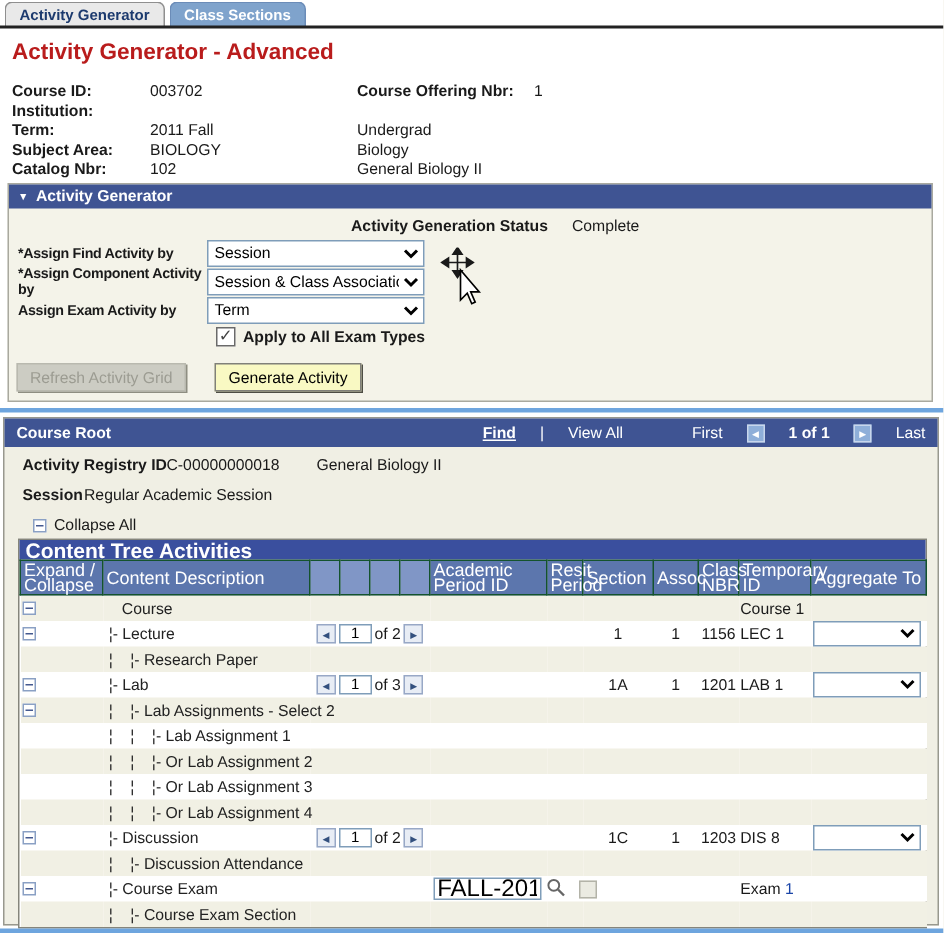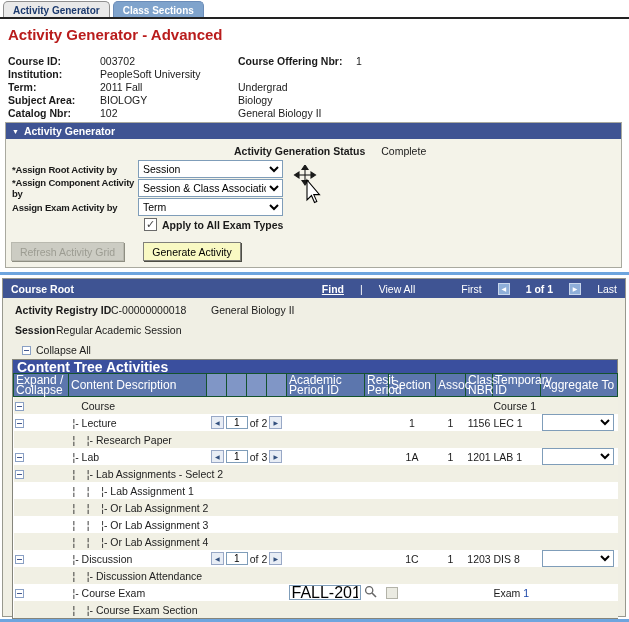--- a/index.html
+++ b/index.html
@@ -93,21 +93,20 @@
 
 <div class="info" id="info">
     <div class="info-row">
       <span class="b">Course ID:</span>
       <span>003702</span>
       <span class="b">Course Offering Nbr:</span>
       <span>1</span>
     </div>
     <div class="info-row">
       <span class="b">Institution:</span>
-      <span>PeopleSoft University</span>
       <span></span>
       <span></span>
     </div>
     <div class="info-row">
       <span class="b">Term:</span>
       <span>2011 Fall</span>
       <span>Undergrad</span>
       <span></span>
     </div>
     <div class="info-row">
@@ -127,21 +126,21 @@
 <div class="gen-panel">
   <div class="gen-hdr">
     <span class="tri">▼</span>
     <span>Activity Generator</span>
   </div>
   <div class="gen-status">
     <span class="b">Activity Generation Status</span><span class="val">Complete</span>
   </div>
   <div id="genfields">
       <div class="gen-field" style="top: 37px;">
-        <span class="lbl">*Assign Root Activity by</span>
+        <span class="lbl">*Assign Find Activity by</span>
         <select><option>Session</option></select>
       </div>
       <div class="gen-field" style="top: 56px;">
         <span class="lbl">*Assign Component Activity by</span>
         <select><option>Session &amp; Class Association</option></select>
       </div>
       <div class="gen-field" style="top: 75px;">
         <span class="lbl">Assign Exam Activity by</span>
         <select><option>Term</option></select>
       </div>

